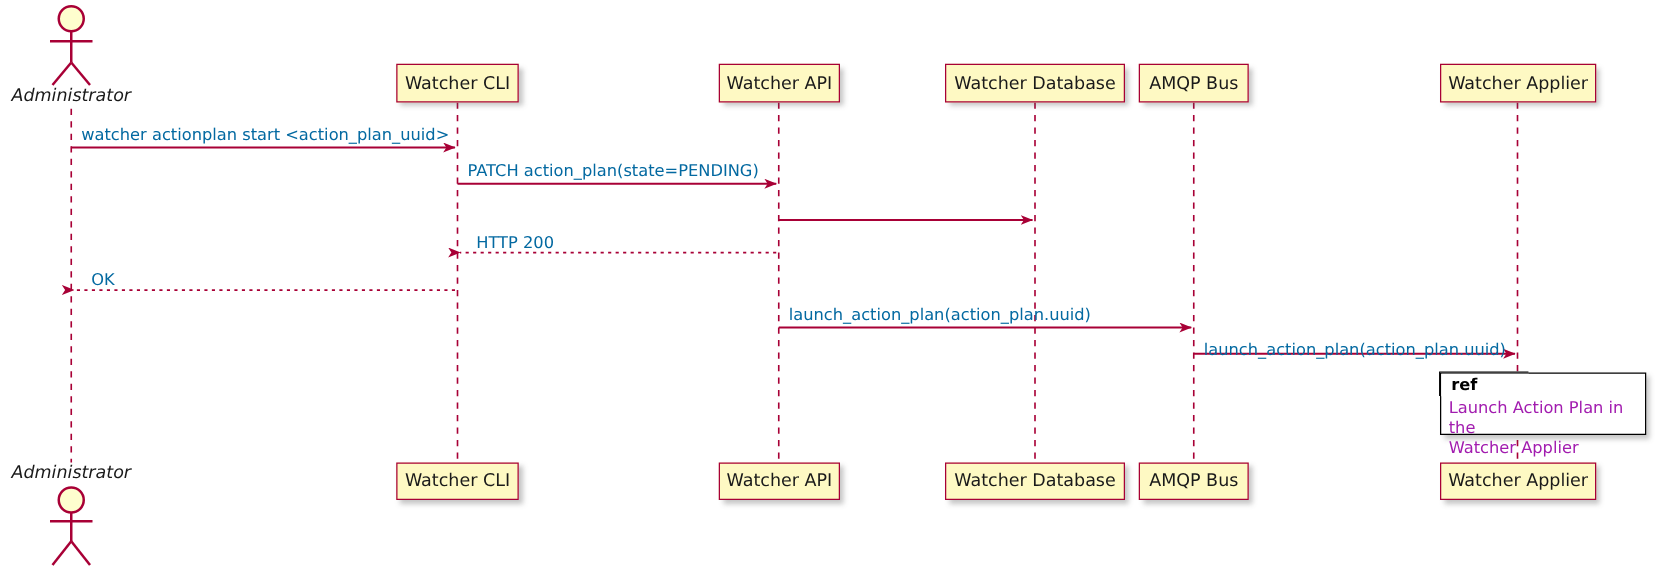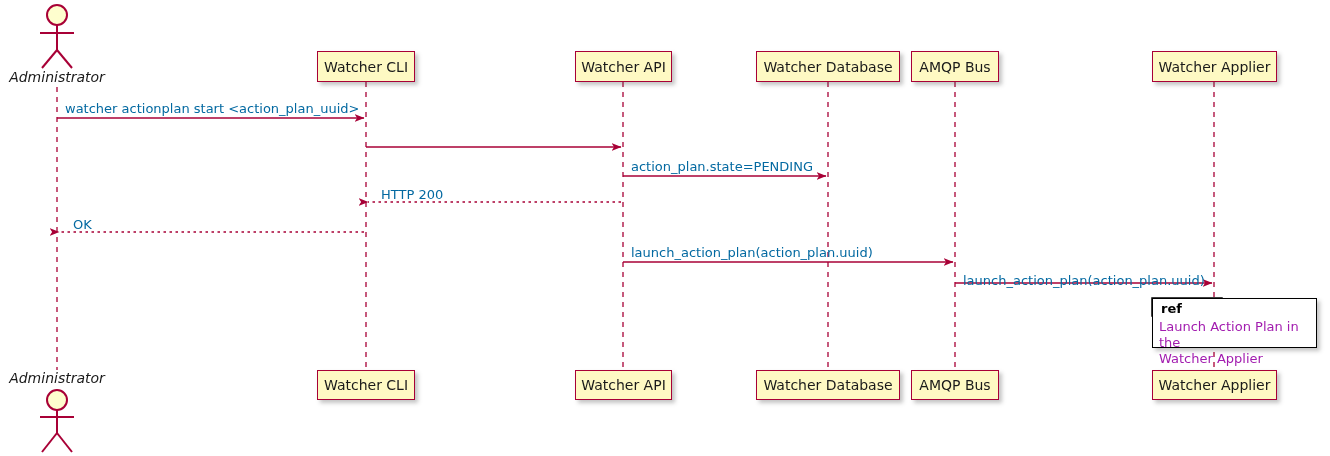--- a/index.html
+++ b/index.html
@@ -155,21 +155,21 @@
     <span>Watcher Database</span>
   </div>
   <div class="participant-box" style="left:911px; top:51px; width:88px; height:31px;">
     <span>AMQP Bus</span>
   </div>
   <div class="participant-box" style="left:1152px; top:51px; width:125px; height:31px;">
     <span>Watcher Applier</span>
   </div>
 
   <div class="msg-label" style="left:65px;  top:101px;">watcher actionplan start &lt;action_plan_uuid&gt;</div>
-  <div class="msg-label" style="left:631px; top:159px;">action_plan.state=PENDING</div>
+  <div class="msg-label" style="left:374px; top:130px;">PATCH action_plan(state=PENDING)</div>
   <div class="msg-label" style="left:381px; top:187px;">HTTP 200</div>
   <div class="msg-label" style="left:73px;  top:217px;">OK</div>
   <div class="msg-label" style="left:631px; top:245px;">launch_action_plan(action_plan.uuid)</div>
   <div class="msg-label" style="left:963px; top:273px;">launch_action_plan(action_plan.uuid)</div>
 
   <div class="ref-frame" style="left:1152px; top:298px; width:165px; height:50px;">
     <div class="ref-tab" style="width:70px; height:18px;">ref</div>
     <div class="ref-body" style="left:6px; top:20px; width:158px;">Launch Action Plan in the
 Watcher Applier</div>
   </div>

